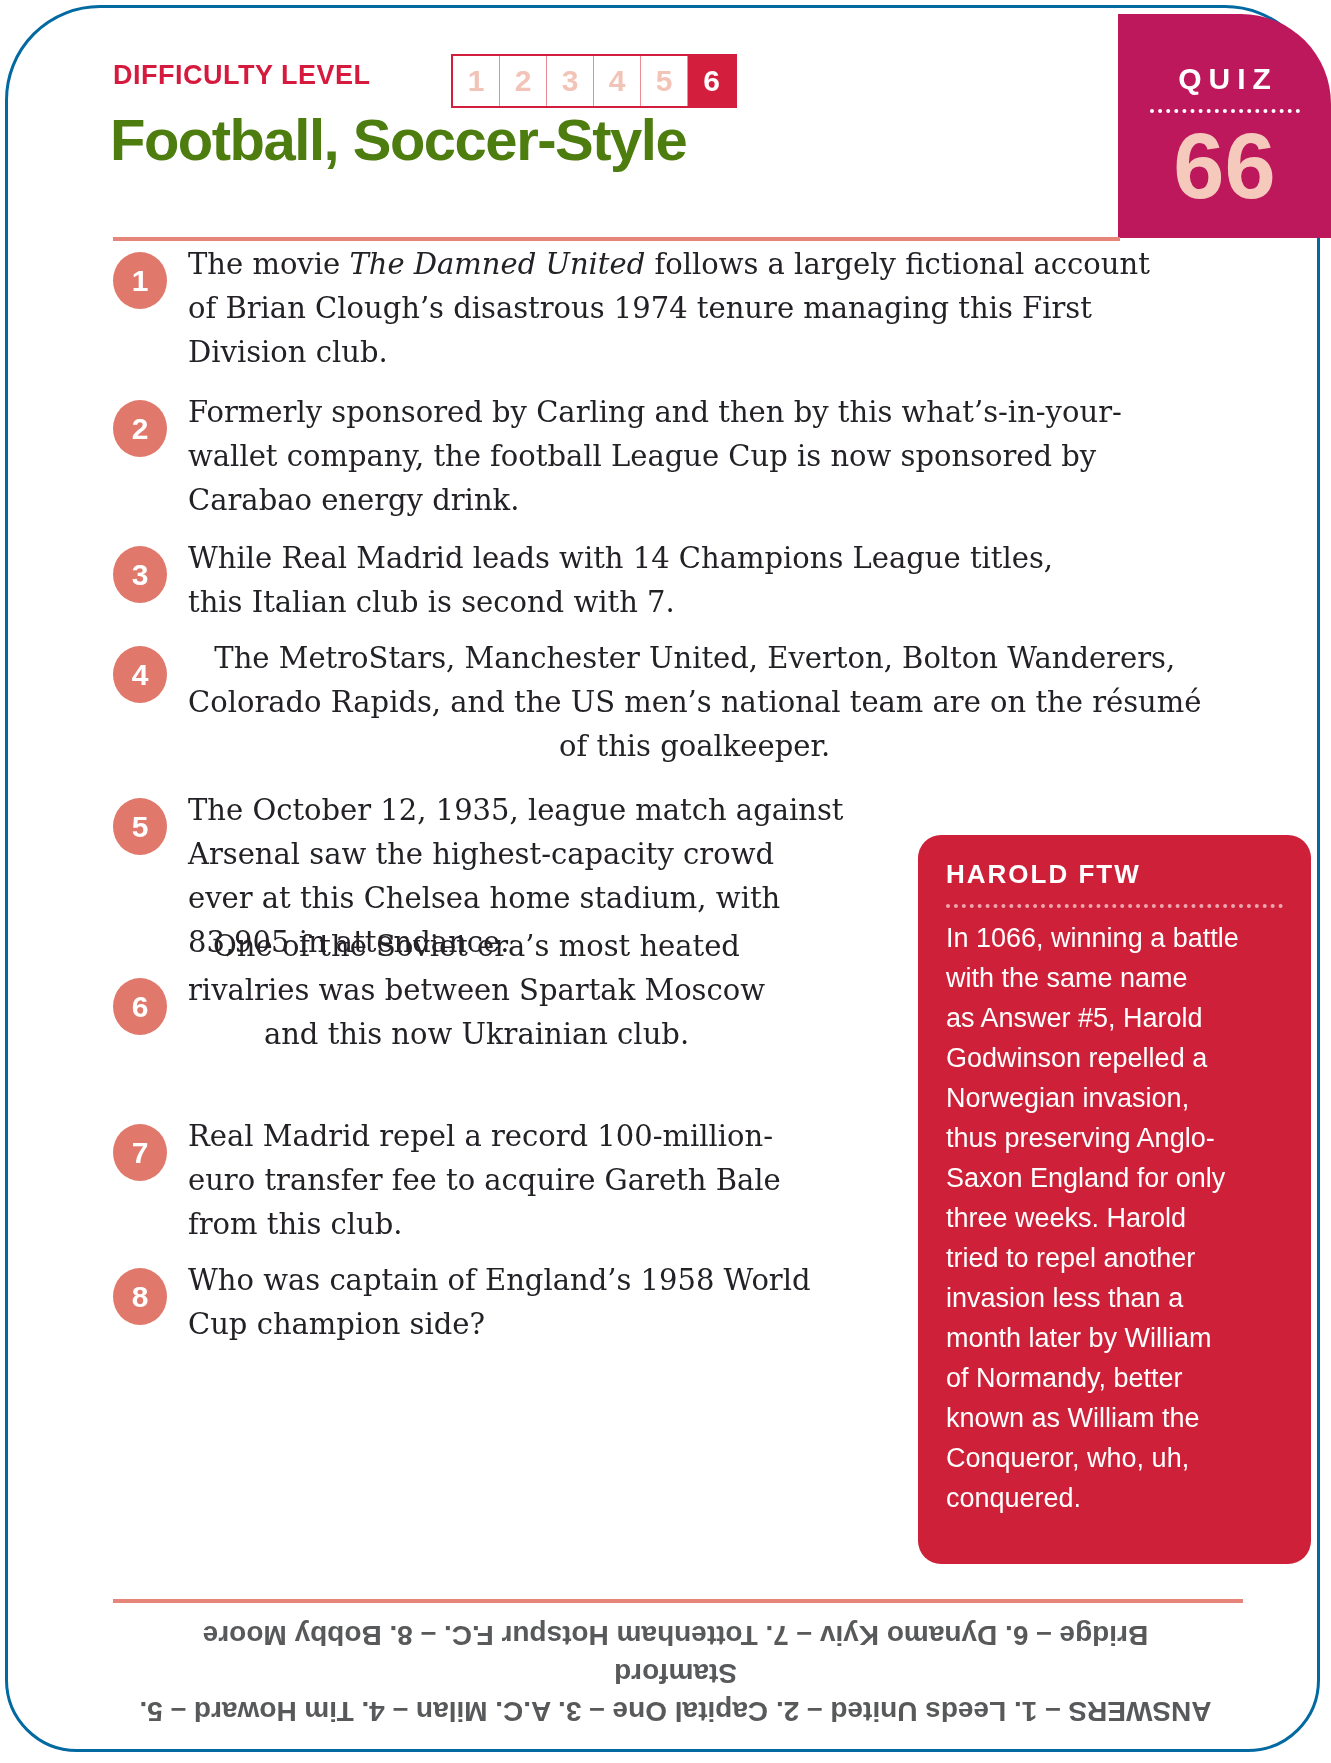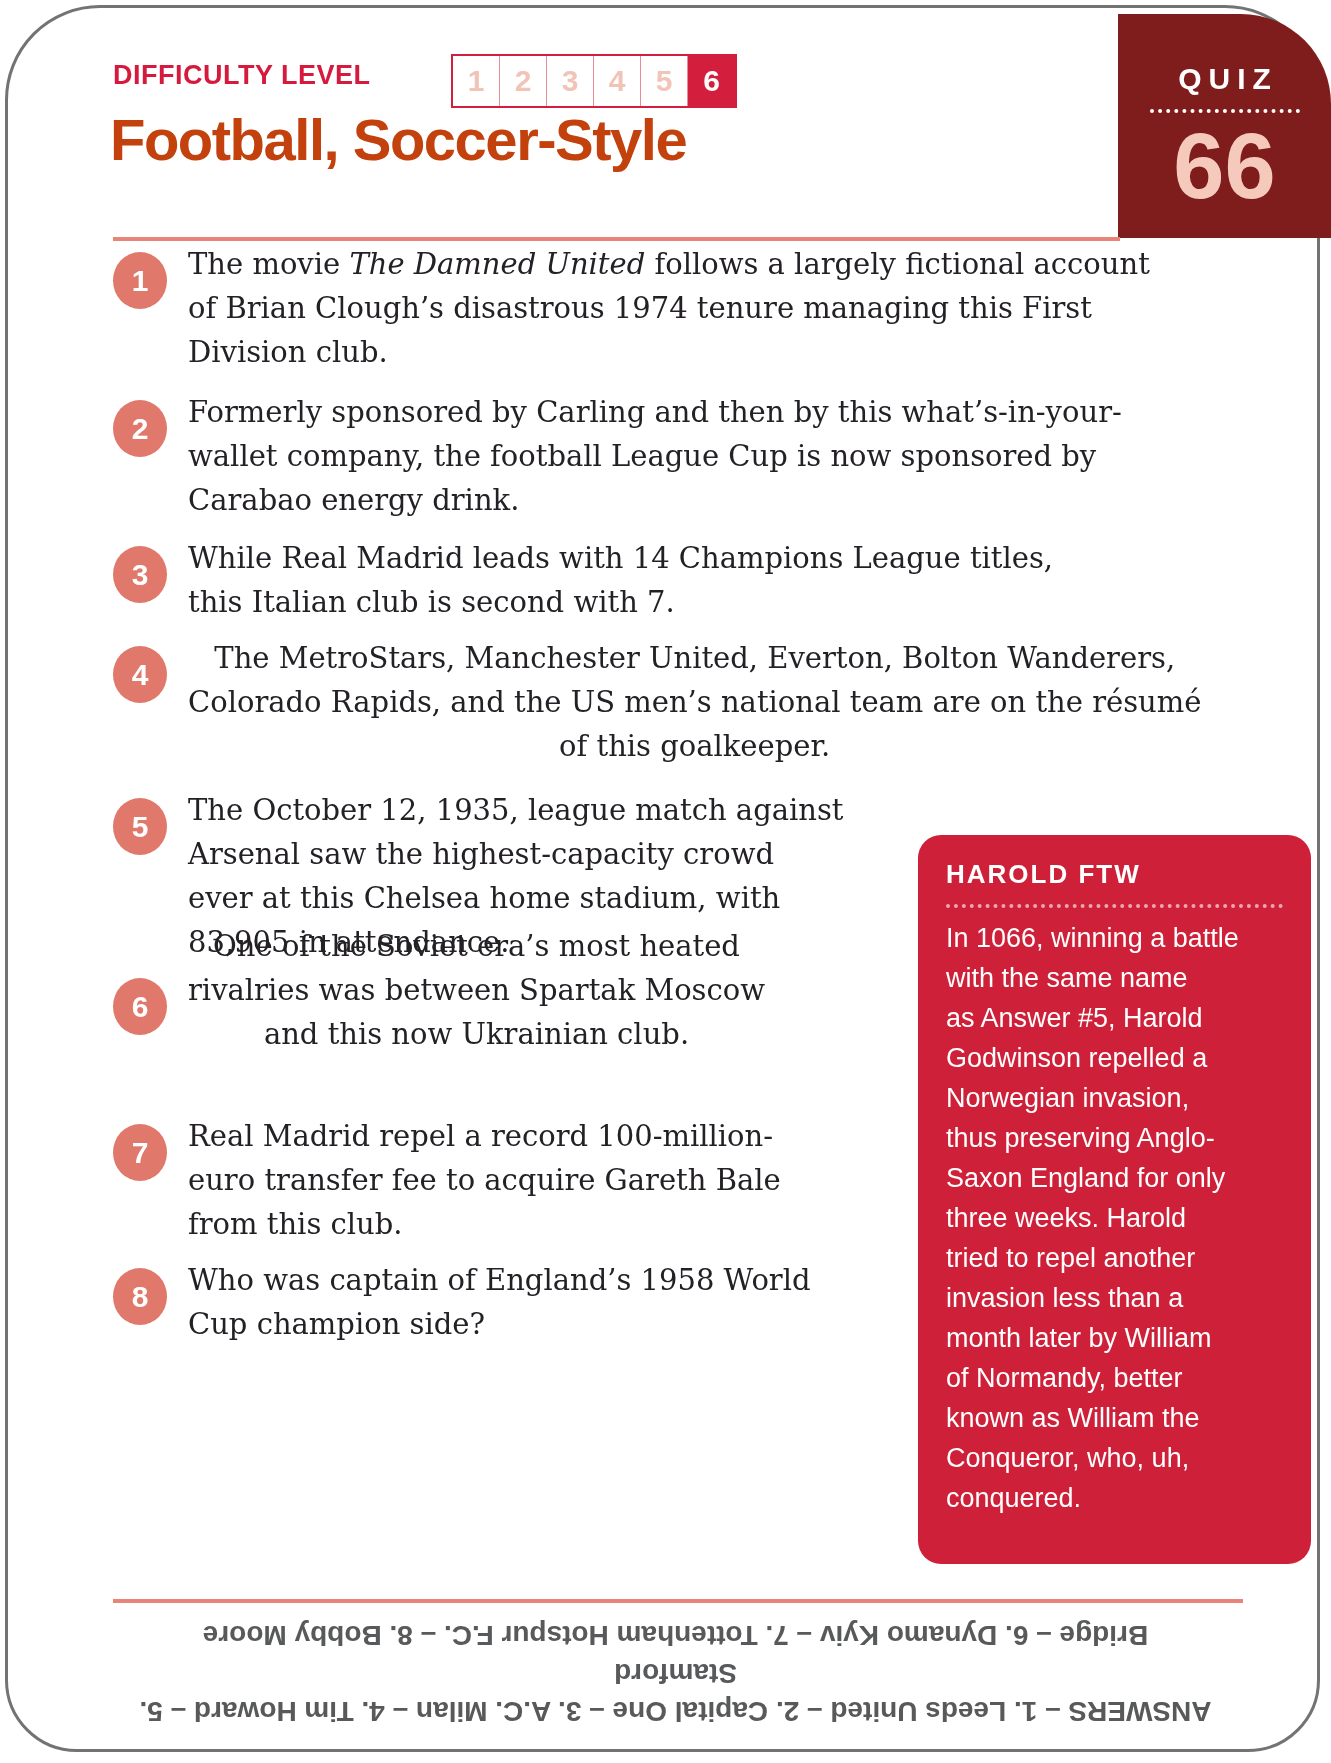--- a/index.html
+++ b/index.html
@@ -1,34 +1,34 @@
 <!DOCTYPE html>
 <html><head>
 <meta charset="utf-8">
 <style>
   html,body{margin:0;padding:0;background:#ffffff;}
   #screen{position:relative;width:1331px;height:1763px;background:#ffffff;overflow:hidden;
           font-family:"Liberation Sans",sans-serif;}
   
   .card{position:absolute;left:5px;top:5px;width:1315px;height:1747px;background:#ffffff;
-        border:3px solid #737373;border-radius:95px 95px 72px 72px;box-sizing:border-box;}
+        border:3px solid #0369a1;border-radius:95px 95px 72px 72px;box-sizing:border-box;}
   
   .difficulty-label{position:absolute;left:105px;top:52px;font-size:27px;font-weight:bold;
         color:#d61a3e;letter-spacing:0.5px;}
   .diff-strip{position:absolute;left:443px;top:46px;height:54px;display:flex;
         border:2px solid #d41e3e;box-sizing:border-box;}
   .diff-cell{width:47px;height:100%;display:flex;align-items:center;justify-content:center;
         font-size:30px;font-weight:bold;color:#f2c4b8;border-right:1px solid #e98c96;box-sizing:border-box;}
   .diff-cell:last-child{border-right:none;}
   .diff-cell.active{background:#d41e3e;color:#ffffff;}
   .page-title{position:absolute;left:102px;top:98px;font-size:58px;font-weight:bold;
-        color:#c2410c;letter-spacing:-1.5px;}
+        color:#4d7c0f;letter-spacing:-1.5px;}
   .top-rule{position:absolute;left:105px;top:229px;width:1007px;height:4px;background:#e8857b;}
   
-  .quiz-box{position:absolute;left:1110px;top:6px;width:213px;height:224px;background:#7f1d1d;
+  .quiz-box{position:absolute;left:1110px;top:6px;width:213px;height:224px;background:#be185d;
         border-top-right-radius:90px;}
   .quiz-label{position:absolute;left:0;top:48px;width:100%;text-align:center;color:#ffffff;
         font-size:30px;font-weight:bold;letter-spacing:7px;text-indent:7px;}
   .quiz-dots{position:absolute;left:32px;top:95px;width:150px;border-top:4px dotted #ffffff;}
   .quiz-number{position:absolute;left:0;top:100px;width:100%;text-align:center;color:#f5cabd;
         font-size:92px;font-weight:bold;}
   
   .q-circle{position:absolute;width:54px;height:57px;border-radius:50%;background:#e0796b;
         display:flex;align-items:center;justify-content:center;color:#ffffff;
         font-size:30px;font-weight:bold;}

